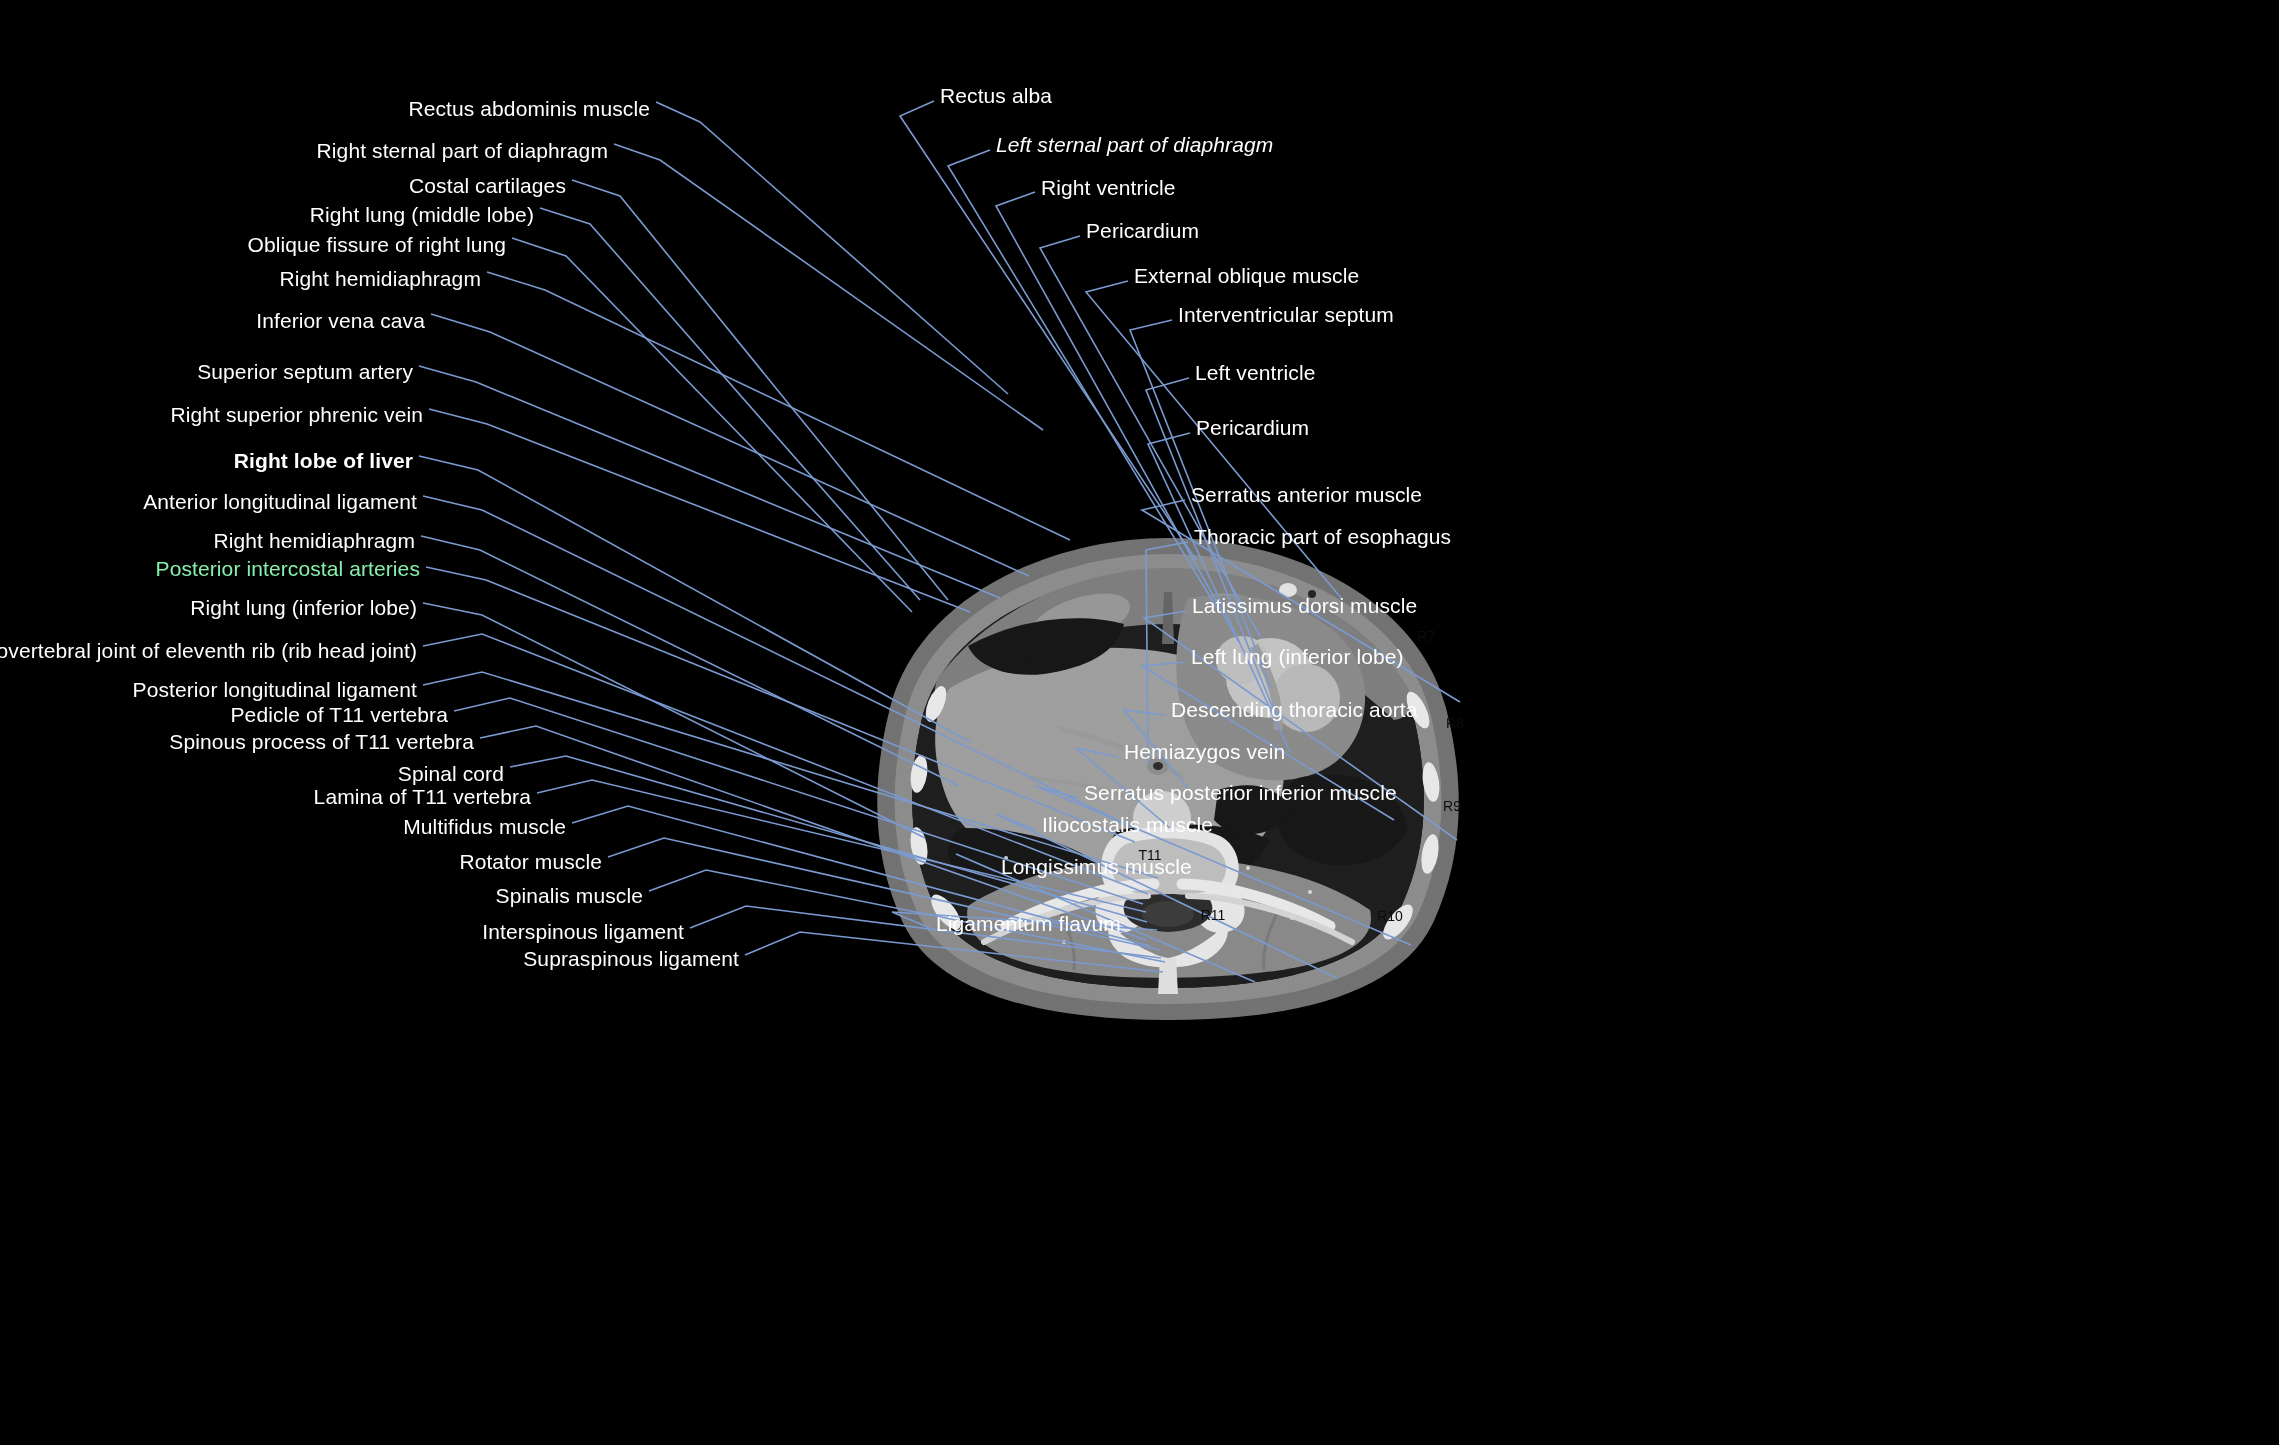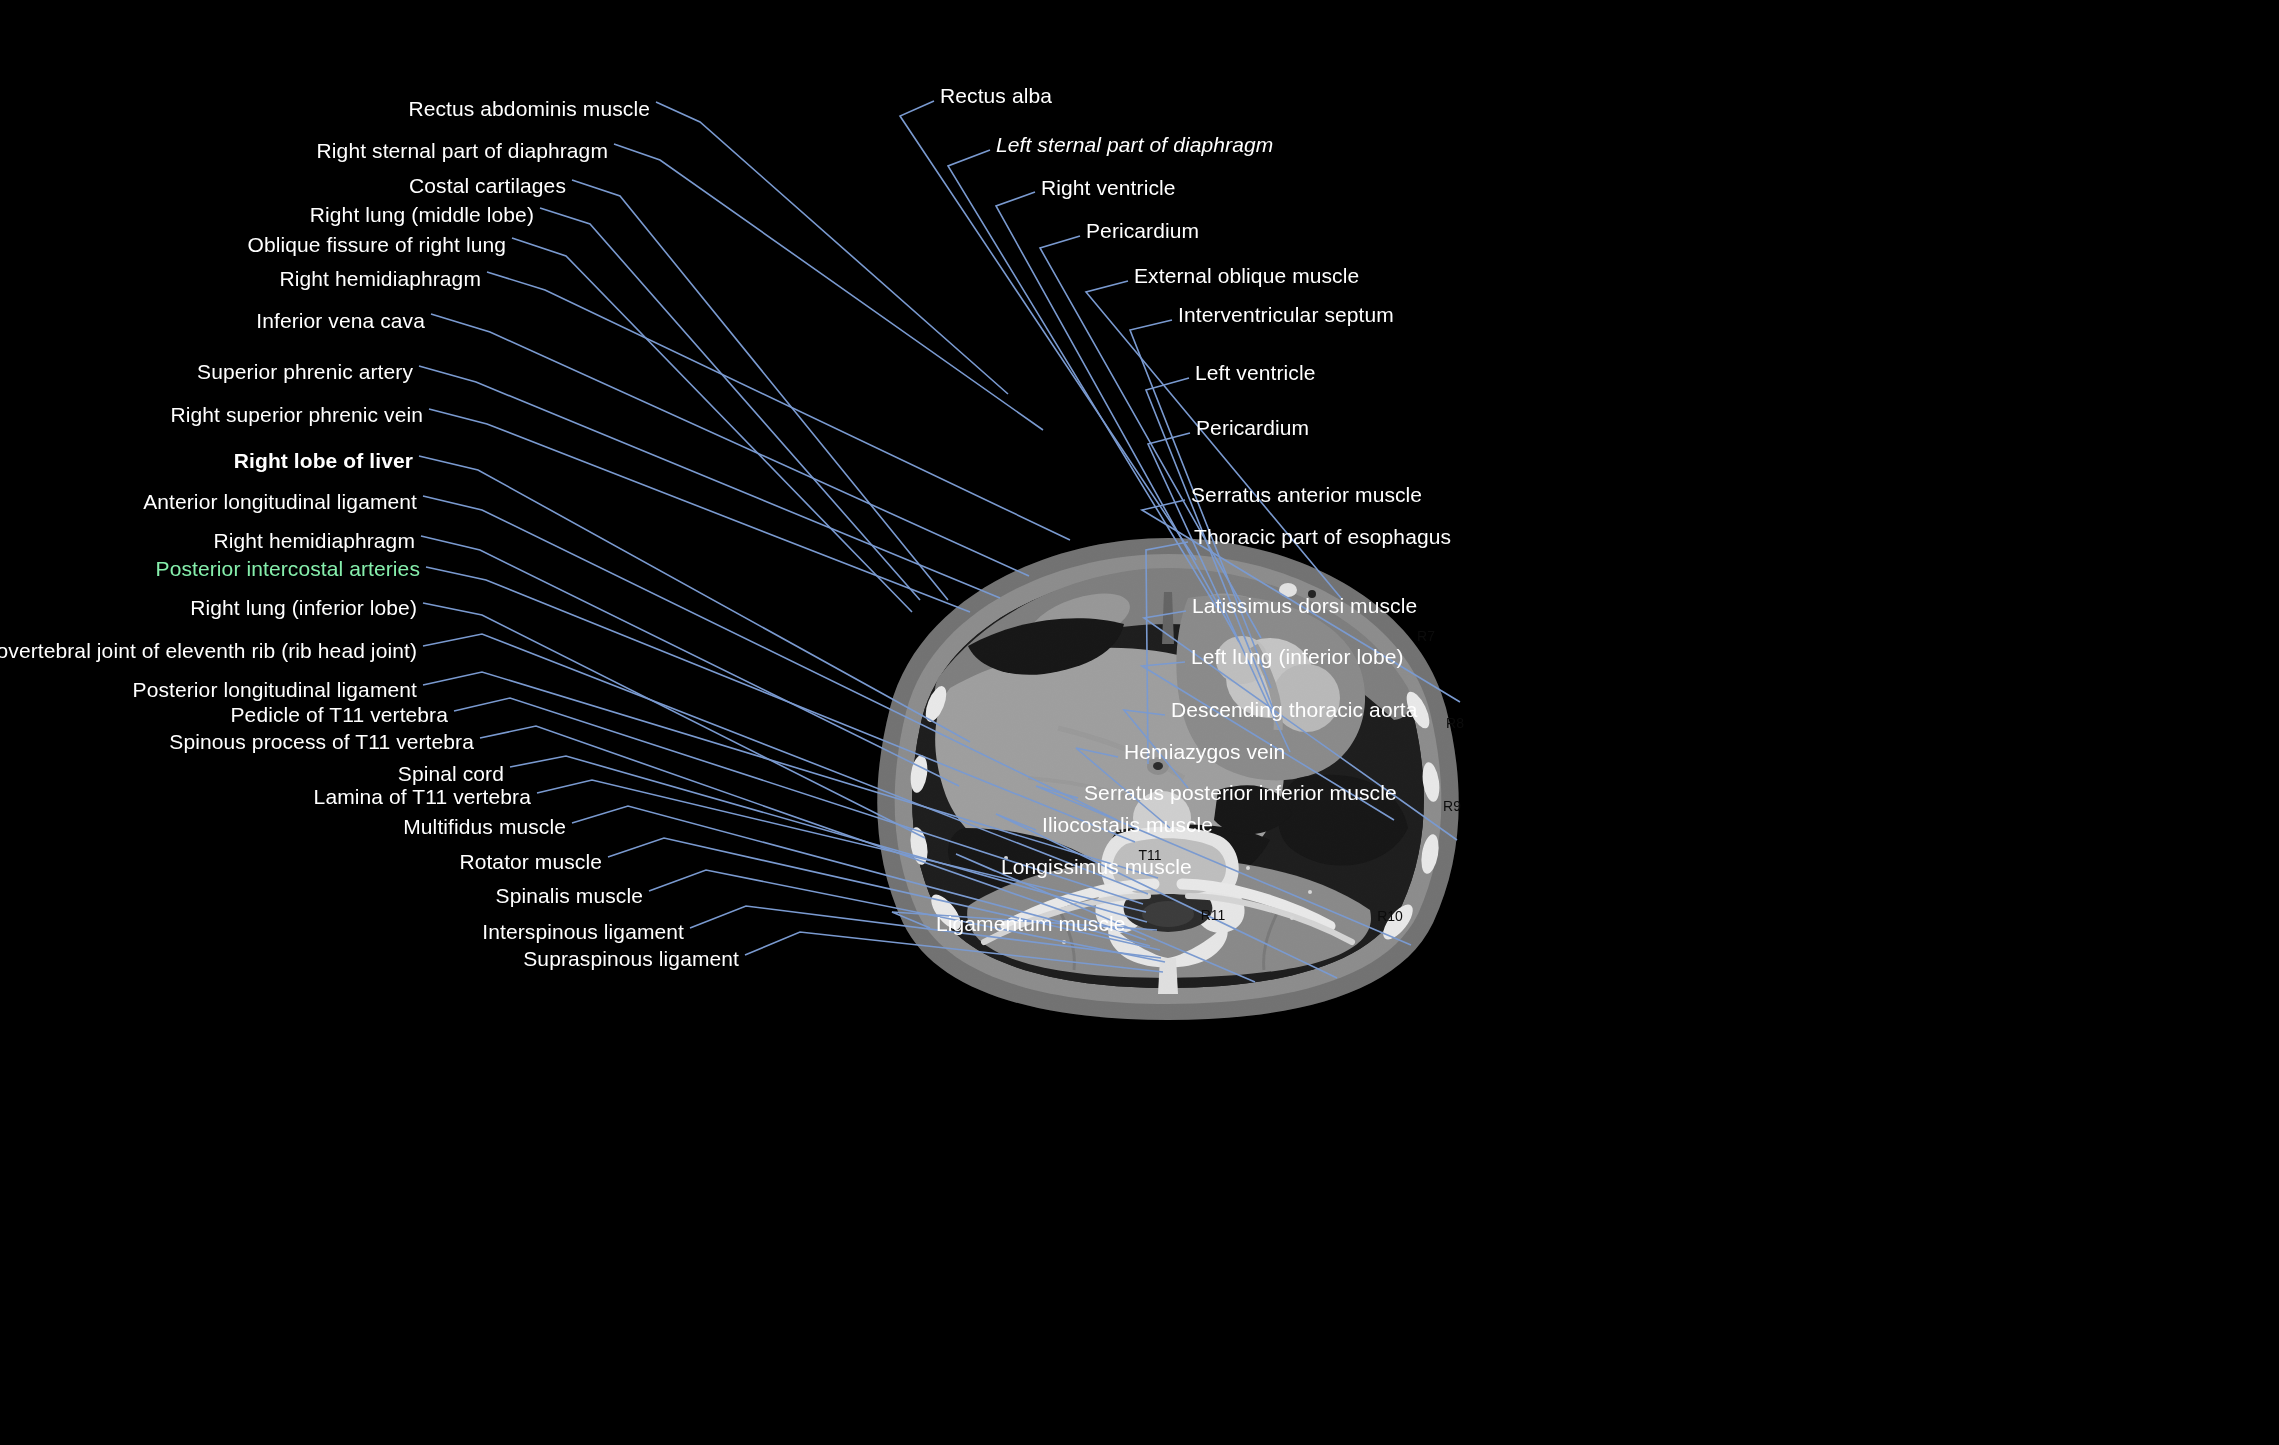--- a/index.html
+++ b/index.html
@@ -216,21 +216,21 @@
     </div>
 
   <div id="labels-left">
       <div class="lbl l" style="left: 650px; top: 108px; color: rgb(255, 255, 255);">Rectus abdominis muscle</div>
       <div class="lbl l" style="left: 608px; top: 150px; color: rgb(255, 255, 255);">Right sternal part of diaphragm</div>
       <div class="lbl l" style="left: 566px; top: 185px; color: rgb(255, 255, 255);">Costal cartilages</div>
       <div class="lbl l" style="left: 534px; top: 214px; color: rgb(255, 255, 255);">Right lung (middle lobe)</div>
       <div class="lbl l" style="left: 506px; top: 244px; color: rgb(255, 255, 255);">Oblique fissure of right lung</div>
       <div class="lbl l" style="left: 481px; top: 278px; color: rgb(255, 255, 255);">Right hemidiaphragm</div>
       <div class="lbl l" style="left: 425px; top: 320px; color: rgb(255, 255, 255);">Inferior vena cava</div>
-      <div class="lbl l" style="left: 413px; top: 371px; color: rgb(255, 255, 255);">Superior phrenic artery</div>
+      <div class="lbl l" style="left: 413px; top: 371px; color: rgb(255, 255, 255);">Superior septum artery</div>
       <div class="lbl l" style="left: 423px; top: 414px; color: rgb(255, 255, 255);">Right superior phrenic vein</div>
       <div class="lbl l" style="left: 413px; top: 460px; color: rgb(255, 255, 255); font-weight: bold;">Right lobe of liver</div>
       <div class="lbl l" style="left: 417px; top: 501px; color: rgb(255, 255, 255);">Anterior longitudinal ligament</div>
       <div class="lbl l" style="left: 415px; top: 540px; color: rgb(255, 255, 255);">Right hemidiaphragm</div>
       <div class="lbl l" style="left: 420px; top: 568px; color: #86efac;">Posterior intercostal arteries</div>
       <div class="lbl l" style="left: 417px; top: 607px; color: rgb(255, 255, 255);">Right lung (inferior lobe)</div>
       <div class="lbl l" style="left: 417px; top: 650px; color: rgb(255, 255, 255);">Costovertebral joint of eleventh rib (rib head joint)</div>
       <div class="lbl l" style="left: 417px; top: 689px; color: rgb(255, 255, 255);">Posterior longitudinal ligament</div>
       <div class="lbl l" style="left: 448px; top: 714px; color: rgb(255, 255, 255);">Pedicle of T11 vertebra</div>
       <div class="lbl l" style="left: 474px; top: 741px; color: rgb(255, 255, 255);">Spinous process of T11 vertebra</div>
@@ -253,16 +253,16 @@
       <div class="lbl r" style="left: 1196px; top: 427px; color: rgb(255, 255, 255);">Pericardium</div>
       <div class="lbl r" style="left: 1191px; top: 494px; color: rgb(255, 255, 255);">Serratus anterior muscle</div>
       <div class="lbl r" style="left: 1194px; top: 536px; color: rgb(255, 255, 255);">Thoracic part of esophagus</div>
       <div class="lbl r" style="left: 1192px; top: 605px; color: rgb(255, 255, 255);">Latissimus dorsi muscle</div>
       <div class="lbl r" style="left: 1191px; top: 656px; color: rgb(255, 255, 255);">Left lung (inferior lobe)</div>
       <div class="lbl r" style="left: 1171px; top: 709px; color: rgb(255, 255, 255);">Descending thoracic aorta</div>
       <div class="lbl r" style="left: 1124px; top: 751px; color: rgb(255, 255, 255);">Hemiazygos vein</div>
       <div class="lbl r" style="left: 1084px; top: 792px; color: rgb(255, 255, 255);">Serratus posterior inferior muscle</div>
       <div class="lbl r" style="left: 1042px; top: 824px; color: rgb(255, 255, 255);">Iliocostalis muscle</div>
       <div class="lbl r" style="left: 1001px; top: 866px; color: rgb(255, 255, 255);">Longissimus muscle</div>
-      <div class="lbl r" style="left: 936px; top: 923px; color: rgb(255, 255, 255);">Ligamentum muscle</div>
+      <div class="lbl r" style="left: 936px; top: 923px; color: rgb(255, 255, 255);">Ligamentum flavum</div>
     </div>
 
 </div>
 
 </body></html>

